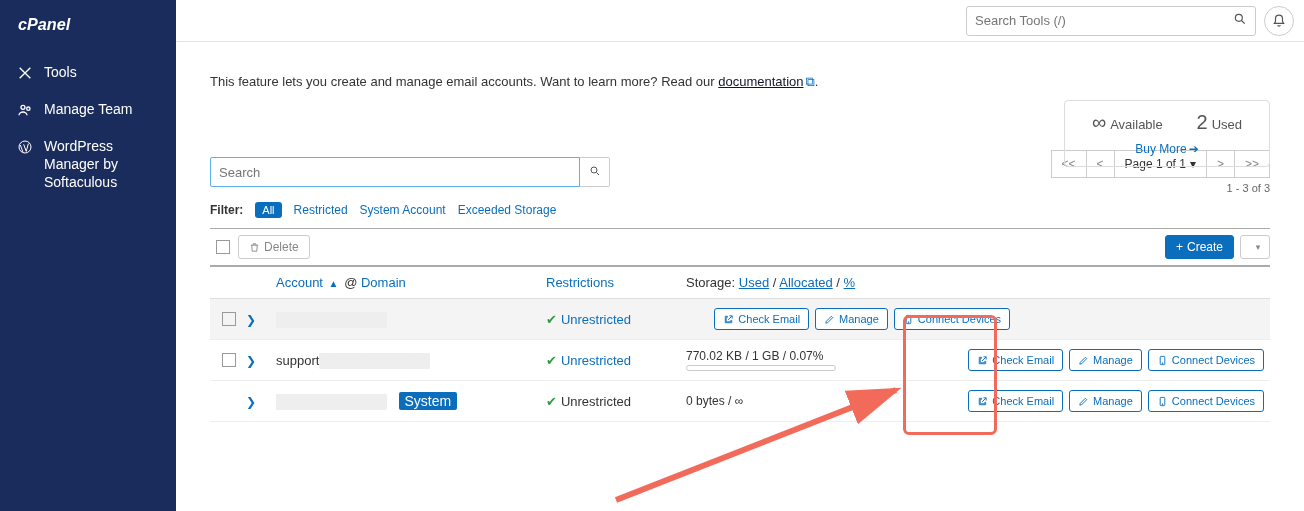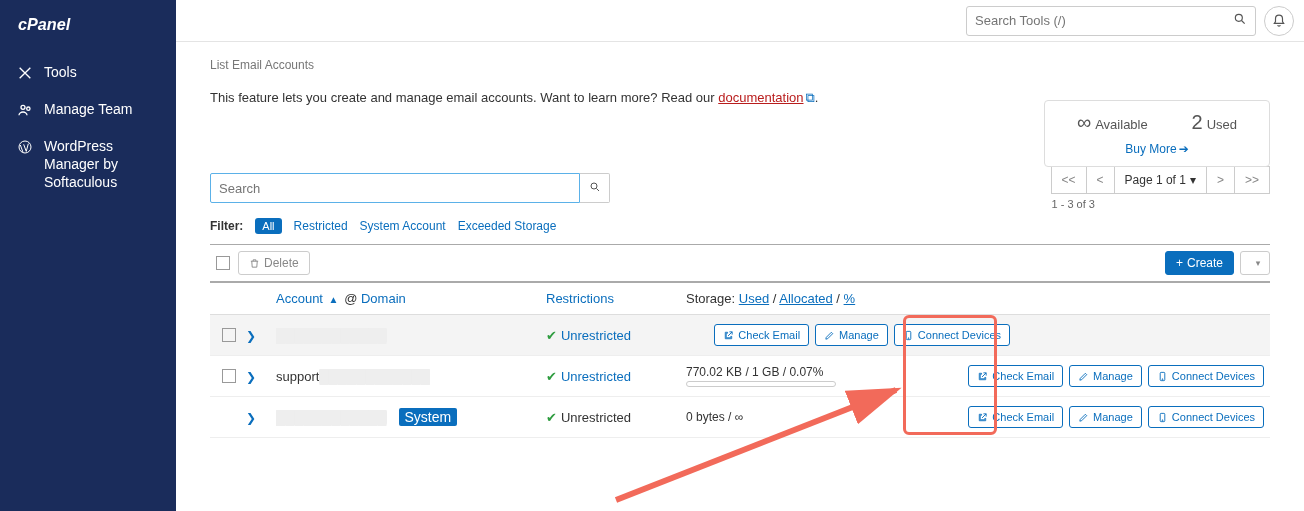--- a/index.html
+++ b/index.html
@@ -20,39 +20,39 @@
 .search-top { width: 290px; height: 30px; border: 1px solid #ccc; border-radius: 3px; display: flex; align-items: center; padding: 0 8px; }
 .search-top input { border: none; outline: none; flex: 1; font-size: 13px; }
 .search-top .sicon { color: #555; }
 .bell { width: 30px; height: 30px; border: 1px solid #ccc; border-radius: 50%; display: flex; align-items: center; justify-content: center; color: #555; cursor: pointer; }
 
 
 .content { padding: 14px 34px; flex: 1; overflow: auto; }
 h1 { font-size: 26px; font-weight: 400; color: #444; }
 .subtitle { font-size: 12px; color: #777; margin-top: 2px; }
 .intro { margin-top: 18px; font-size: 13px; color: #333; }
-.intro a { color: #b91c1c; text-decoration: underline; }
+.intro a { color: #0f172a; text-decoration: underline; }
 .ext-icon { color: #0a6ebd; margin-left: 2px; }
 
-.stats { position: absolute; right: 34px; top: 100px; width: 226px; border: 1px solid #ddd; border-radius: 4px; padding: 10px; text-align: center; }
+.stats { position: absolute; right: 34px; top: 100px; width: 206px; border: 1px solid #ddd; border-radius: 4px; padding: 10px; text-align: center; }
 .stats-row { display: flex; justify-content: space-around; margin-bottom: 8px; }
 .stat { color: #555; font-size: 13px; }
 .stat .big { font-size: 20px; font-weight: 300; margin-right: 4px; }
 .buymore { color: #0a6ebd; font-size: 12px; cursor: pointer; }
 .buymore .arrow { margin-left: 2px; }
 
 .toolbar-row { margin-top: 60px; display: flex; align-items: center; justify-content: space-between; }
 .search-grp { display: flex; }
 .search-grp input { width: 370px; height: 30px; border: 1px solid #5bb1e8; border-radius: 2px 0 0 2px; padding: 0 8px; outline: none; font-size: 13px; }
 .search-grp button { width: 30px; height: 30px; border: 1px solid #ccc; border-left: none; background: #fff; border-radius: 0 2px 2px 0; cursor: pointer; color: #555; }
 
 .pager { display: flex; align-items: center; gap: 0; }
 .pager button, .pager .pg-mid { height: 28px; border: 1px solid #ccc; background: #fff; color: #888; padding: 0 10px; font-size: 12px; cursor: pointer; margin-left: -1px; }
 .pager .pg-mid { color: #333; display: flex; align-items: center; }
-.pager-info { font-size: 11px; color: #666; margin-top: 4px; }
+.pager-info { text-align: right; font-size: 11px; color: #666; margin-top: 4px; }
 
 .filters { margin-top: 8px; display: flex; align-items: center; gap: 12px; font-size: 12px; }
 .filters .lbl { font-weight: 600; color: #333; }
 .filter-pill { background: #0a6ebd; color: #fff; padding: 2px 7px; border-radius: 3px; font-size: 11px; }
 .filter-link { color: #0a6ebd; cursor: pointer; }
 
 .actions-row { margin-top: 10px; display: flex; align-items: center; justify-content: space-between; border-top: 1px solid #aaa; border-bottom: 2px solid #aaa; padding: 6px 0; }
 .left-actions { display: flex; align-items: center; gap: 8px; }
 .chk { width: 14px; height: 14px; border: 1px solid #999; cursor: pointer; margin-left: 6px; }
 .btn { border: 1px solid #ccc; background: #fff; padding: 4px 10px; font-size: 12px; color: #888; border-radius: 3px; cursor: pointer; display: inline-flex; align-items: center; gap: 4px; }
@@ -144,21 +144,20 @@
         </span>
       </div>
       <div class="bell">
         <svg width="14" height="14" viewBox="0 0 24 24" fill="none" stroke="currentColor" stroke-width="2">
             <path d="M6 8a6 6 0 0112 0v5l2 3H4l2-3V8zM10 19a2 2 0 004 0"></path>
           </svg>
       </div>
     </div>
 
     <div class="content">
-      <div class="subtitle">List Email Accounts</div>
       <p class="intro">
         <span>This feature lets you create and manage email accounts. Want to learn more? Read our </span><a href="#">documentation</a><span class="ext-icon">⧉</span><span>.</span>
       </p>
 
       <div class="stats">
         <div class="stats-row">
           <div class="stat">
             <span class="big">∞</span><span>Available</span>
           </div>
           <div class="stat">

